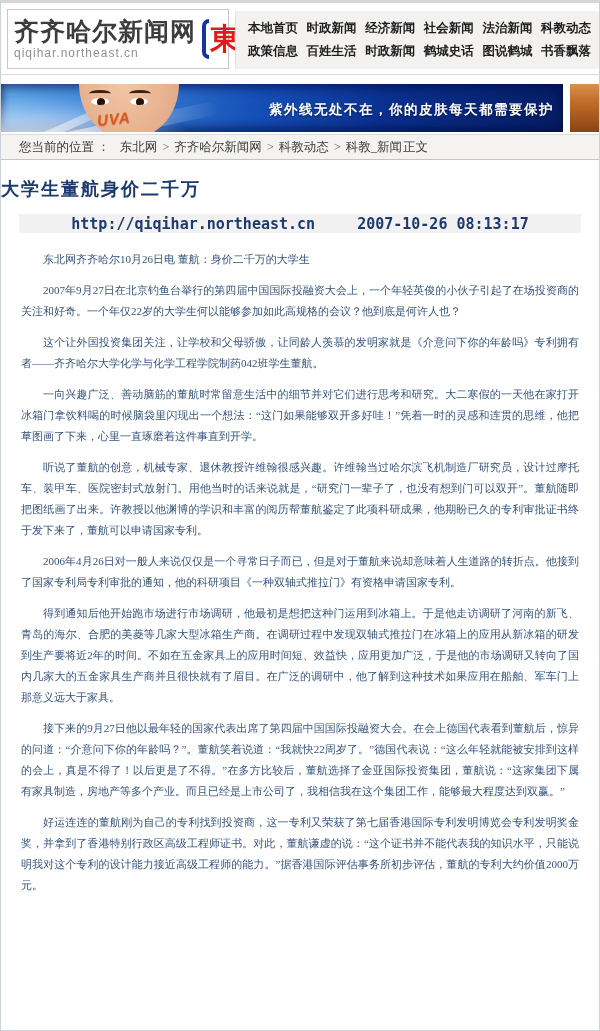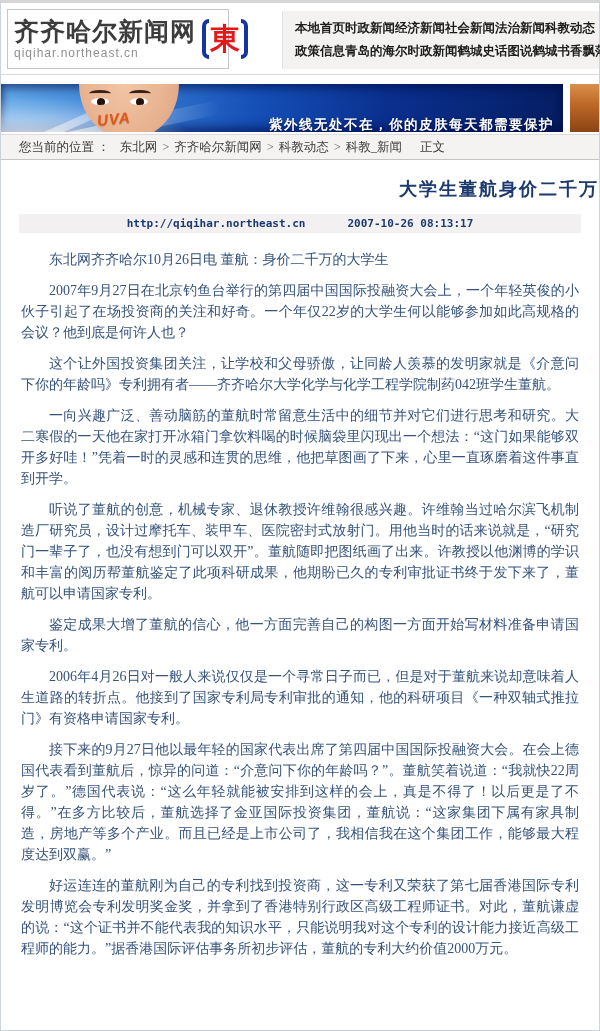--- a/index.html
+++ b/index.html
@@ -23,21 +23,21 @@
   .logo-text-wrap { line-height:1; }
   .site-title { font-size:25px; font-weight:bold; color:#3c3c3c; letter-spacing:1px; white-space:nowrap; }
   .site-domain { font-size:12px; color:#8f8f8f; letter-spacing:1px; margin-top:3px; font-family:"Liberation Sans",sans-serif; }
   .logo-icon { display:flex; align-items:center; height:46px; }
   .logo-bracket { width:7px; height:40px; border:4px solid #1733a0; }
   .logo-bracket.l { border-right:none; border-radius:8px 0 0 8px; }
   .logo-bracket.r { border-left:none; border-radius:0 8px 8px 0; }
   .logo-glyph { font-size:30px; font-weight:bold; color:#e31818; line-height:1; padding:0 1px; }
 
   .nav-box {
-    position:absolute; right:0; top:8px; width:317px; height:58px;
+    position:absolute; right:0; top:8px; width:364px; height:58px;
     background:#f3f2f0; border-left:1px solid #e2e2e2;
     display:flex; flex-direction:column; justify-content:center; gap:6px;
     padding:2px 8px 2px 12px;
   }
   .nav-row { display:flex; gap:0; justify-content:space-between; }
   .nav-row a {
     font-size:12.5px; color:#1d1d1d; text-decoration:none; font-weight:bold;
     white-space:nowrap;
   }
 
@@ -71,53 +71,53 @@
   .brow.l { left:88px; } .brow.r { left:128px; }
   .eye { position:absolute; width:18px; height:7px; background:#fff; border-radius:50%; top:14px; overflow:hidden; }
   .eye.l { left:90px; } .eye.r { left:129px; }
   .pupil { position:absolute; left:6px; top:0; width:8px; height:8px; background:#241209; border-radius:50%; }
   .uva-label {
     position:absolute; left:96px; top:26px; font-family:"Liberation Sans",sans-serif;
     font-weight:bold; font-style:italic; font-size:15px; color:#e05818;
     text-shadow:0 1px 1px rgba(120,40,0,.4); transform:rotate(-6deg); letter-spacing:1px;
   }
   .banner-slogan {
-    position:absolute; left:268px; top:32px; color:#ffffff; font-weight:bold;
+    position:absolute; left:268px; top:17px; color:#ffffff; font-weight:bold;
     font-size:13.5px; letter-spacing:1.5px; white-space:nowrap;
     text-shadow:0 1px 2px rgba(0,0,40,.6);
   }
   .banner-side {
     width:29px; height:48px; margin-left:7px;
     background:linear-gradient(180deg,#d8904c 0%,#c06a28 40%,#8a4414 100%);
   }
 
   
   .breadcrumb {
     height:26px; line-height:25px; background:#f4f3f1;
     border-top:1px solid #dcdcdc; border-bottom:1px solid #c4c4c4;
     padding-left:18px; font-size:12.5px; color:#3c3c3c; white-space:nowrap;
   }
   .breadcrumb a { color:#3c3c3c; text-decoration:none;font-family:Liberation Serif, serif; }
   .crumb-sep { padding:0 5px; color:#666; }
-  .crumb-suffix { padding-left:18px; }
+  .crumb-suffix { padding-left:1px; }
 
   
   .article-head { padding-top:17px; }
   .article-title {
-    text-align:right; font-size:18px; font-weight:bold; color:#1c3a6e; letter-spacing:2px;
+    text-align:left; font-size:18px; font-weight:bold; color:#1c3a6e; letter-spacing:2px;
   }
   .meta-bar {
     margin:13px 18px 0; height:19px; background:#f2f0f1;
     display:flex; justify-content:center; align-items:center; gap:42px;
     font-family:"DejaVu Sans Mono","Liberation Mono",monospace;
-    font-size:11px; color:#1c3a6e; font-weight:bold;
+    font-size:15px; color:#1c3a6e; font-weight:bold;
   }
   .article-body { padding:16px 20px 4px; }
   .article-body p {
-    font-size:14px; color:#36537c; line-height:21px; text-indent:2em;
+    font-size:11px; color:#36537c; line-height:21px; text-indent:2em;
     margin-bottom:10px; text-align:justify;
   }
 </style>
 </head>
 <body>
 
 <div class="page">
 
   <div class="header">
     <div class="logo-box">
@@ -137,21 +137,21 @@
       <a href="#">本地首页</a>
           <a href="#">时政新闻</a>
           <a href="#">经济新闻</a>
           <a href="#">社会新闻</a>
           <a href="#">法治新闻</a>
           <a href="#">科教动态</a>
         </div>
       <div class="nav-row">
 
       <a href="#">政策信息</a>
-          <a href="#">青岛的海尔</a>
+          <a href="#">百姓生活</a>
           <a href="#">时政新闻</a>
           <a href="#">鹤城史话</a>
           <a href="#">图说鹤城</a>
           <a href="#">书香飘落</a>
         </div>
     </div>
   </div>
 
   <div class="banner-strip">
     <div class="banner">
@@ -185,19 +185,19 @@
     </div>
   </div>
 
   <div class="article-body">
 
   <p>东北网齐齐哈尔10月26日电 董航：身价二千万的大学生</p>
       <p>2007年9月27日在北京钓鱼台举行的第四届中国国际投融资大会上，一个年轻英俊的小伙子引起了在场投资商的关注和好奇。一个年仅22岁的大学生何以能够参加如此高规格的会议？他到底是何许人也？</p>
       <p>这个让外国投资集团关注，让学校和父母骄傲，让同龄人羡慕的发明家就是《介意问下你的年龄吗》专利拥有者——齐齐哈尔大学化学与化学工程学院制药042班学生董航。</p>
       <p>一向兴趣广泛、善动脑筋的董航时常留意生活中的细节并对它们进行思考和研究。大二寒假的一天他在家打开冰箱门拿饮料喝的时候脑袋里闪现出一个想法：“这门如果能够双开多好哇！”凭着一时的灵感和连贯的思维，他把草图画了下来，心里一直琢磨着这件事直到开学。</p>
       <p>听说了董航的创意，机械专家、退休教授许维翰很感兴趣。许维翰当过哈尔滨飞机制造厂研究员，设计过摩托车、装甲车、医院密封式放射门。用他当时的话来说就是，“研究门一辈子了，也没有想到门可以双开”。董航随即把图纸画了出来。许教授以他渊博的学识和丰富的阅历帮董航鉴定了此项科研成果，他期盼已久的专利审批证书终于发下来了，董航可以申请国家专利。</p>
-      <p>鉴定成果大增了董航的信心，他一方面完善自己的构图一方面开始写材料准备申请国家专利。</p>
       <p>2006年4月26日对一般人来说仅仅是一个寻常日子而已，但是对于董航来说却意味着人生道路的转折点。他接到了国家专利局专利审批的通知，他的科研项目《一种双轴式推拉门》有资格申请国家专利。</p>
+      <p>得到通知后他开始跑市场进行市场调研，他最初是想把这种门运用到冰箱上。于是他走访调研了河南的新飞、青岛的海尔、合肥的美菱等几家大型冰箱生产商。在调研过程中发现双轴式推拉门在冰箱上的应用从新冰箱的研发到生产要将近2年的时间。不如在五金家具上的应用时间短、效益快，应用更加广泛，于是他的市场调研又转向了国内几家大的五金家具生产商并且很快就有了眉目。在广泛的调研中，他了解到这种技术如果应用在船舶、军车门上那意义远大于家具。</p>
       <p>接下来的9月27日他以最年轻的国家代表出席了第四届中国国际投融资大会。在会上德国代表看到董航后，惊异的问道：“介意问下你的年龄吗？”。董航笑着说道：“我就快22周岁了。”德国代表说：“这么年轻就能被安排到这样的会上，真是不得了！以后更是了不得。”在多方比较后，董航选择了金亚国际投资集团，董航说：“这家集团下属有家具制造，房地产等多个产业。而且已经是上市公司了，我相信我在这个集团工作，能够最大程度达到双赢。”</p>
       <p>好运连连的董航刚为自己的专利找到投资商，这一专利又荣获了第七届香港国际专利发明博览会专利发明奖金奖，并拿到了香港特别行政区高级工程师证书。对此，董航谦虚的说：“这个证书并不能代表我的知识水平，只能说明我对这个专利的设计能力接近高级工程师的能力。”据香港国际评估事务所初步评估，董航的专利大约价值2000万元。</p>
     </div>
 
 </div>
 
 </body></html>

